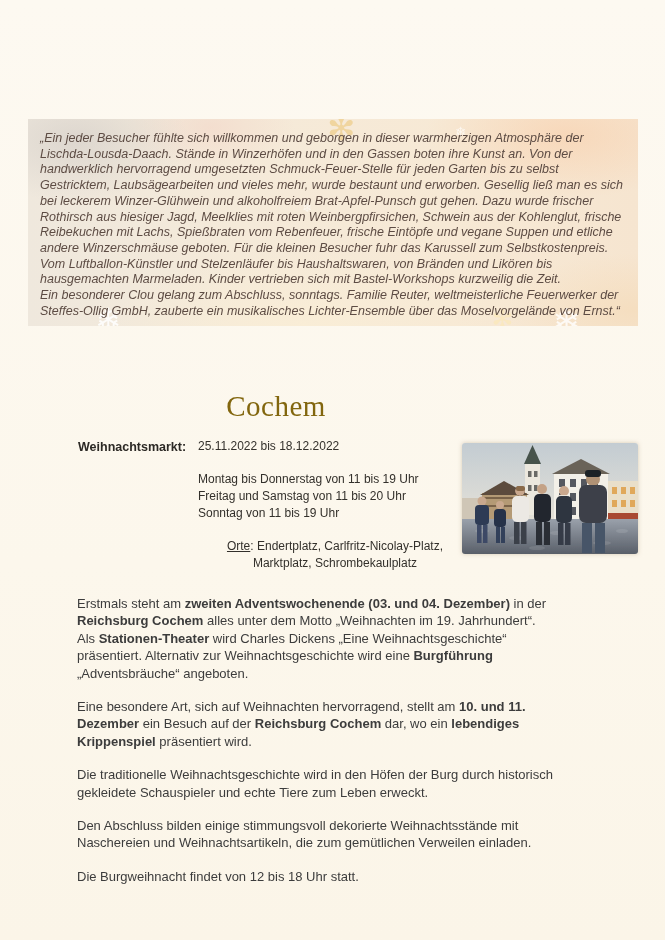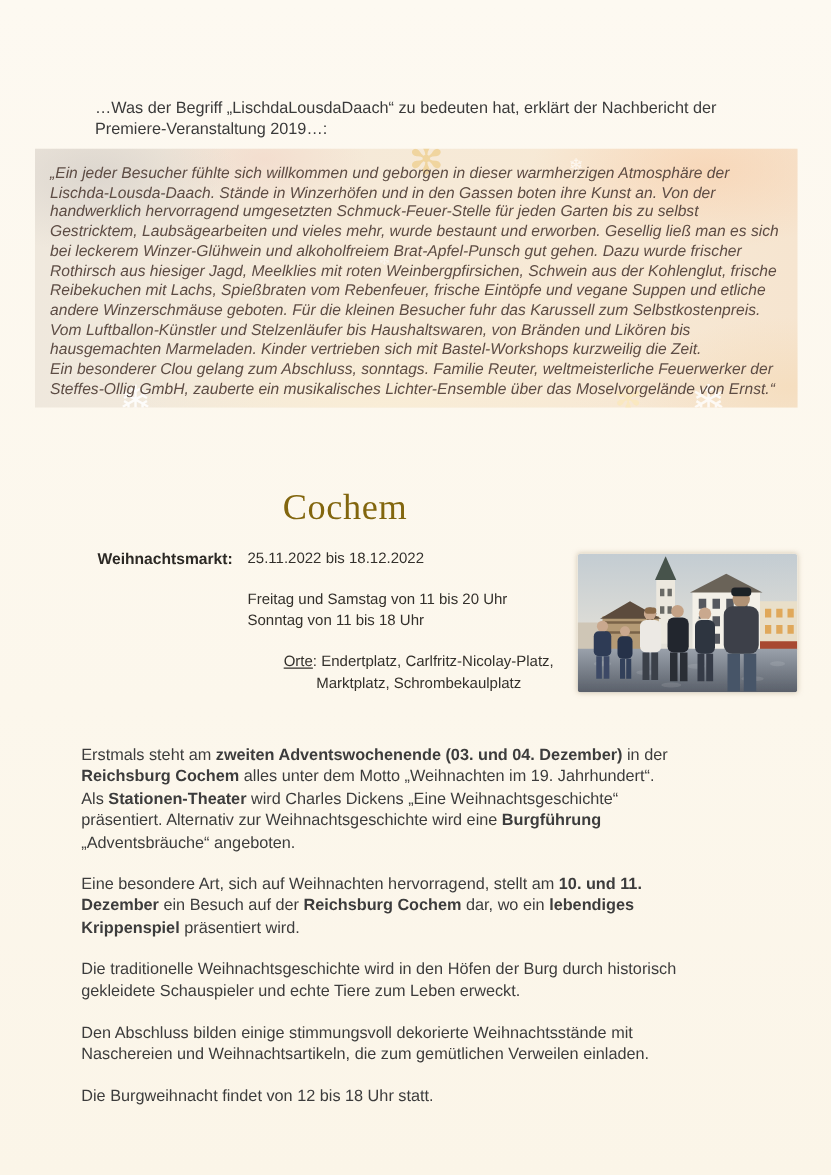--- a/index.html
+++ b/index.html
@@ -66,52 +66,52 @@
 
   
   .photo{
     position:absolute;left:462px;top:5px;width:176px;height:111px;
     border-radius:3px;overflow:hidden;
     box-shadow:0 0 4px rgba(180,160,130,.5);
   }
   .photo svg{display:block;}
 
   
-  .bodytext{position:absolute;left:65px;top:595px;width:478px;}
+  .bodytext{position:absolute;left:77px;top:595px;width:478px;}
   .bodytext p{
     margin:0 0 16px 0;font-size:13px;line-height:17.4px;color:#3c3c3c;
   }
 </style>
 </head>
 <body>
 
 <div class="page">
 
-  <p class="intro">…Was der Begriff „LischdaLousdaDaach“ zu bedeuten hat, erklärt der Nachbericht der Premiere-Veranstaltung 2019…:</p>
 
   <div class="quote">
     <span class="flake sf1">✻</span>
     <span class="flake sf2">❄</span>
     <span class="flake sf3">✻</span>
     <span class="flake sf4">❄</span>
     <span class="flake sf5">❄</span>
     <span class="flake sf6">❄</span>
     <p>„Ein jeder Besucher fühlte sich willkommen und geborgen in dieser warmherzigen Atmosphäre der Lischda-Lousda-Daach. Stände in Winzerhöfen und in den Gassen boten ihre Kunst an. Von der handwerklich hervorragend umgesetzten Schmuck-Feuer-Stelle für jeden Garten bis zu selbst Gestricktem, Laubsägearbeiten und vieles mehr, wurde bestaunt und erworben. Gesellig ließ man es sich bei leckerem Winzer-Glühwein und alkoholfreiem Brat-Apfel-Punsch gut gehen. Dazu wurde frischer Rothirsch aus hiesiger Jagd, Meelklies mit roten Weinbergpfirsichen, Schwein aus der Kohlenglut, frische Reibekuchen mit Lachs, Spießbraten vom Rebenfeuer, frische Eintöpfe und vegane Suppen und etliche andere Winzerschmäuse geboten. Für die kleinen Besucher fuhr das Karussell zum Selbstkostenpreis. Vom Luftballon-Künstler und Stelzenläufer bis Haushaltswaren, von Bränden und Likören bis hausgemachten Marmeladen. Kinder vertrieben sich mit Bastel-Workshops kurzweilig die Zeit.</p>
     <p>Ein besonderer Clou gelang zum Abschluss, sonntags. Familie Reuter, weltmeisterliche Feuerwerker der Steffes-Ollig GmbH, zauberte ein musikalisches Lichter-Ensemble über das Moselvorgelände von Ernst.“</p>
   </div>
 
   <h1 class="heading">Cochem</h1>
 
   <div class="market">
     <div class="market-label"><span>Weihnachtsmarkt</span><span>:</span></div>
 
     <div class="market-content">
       <p class="market-dates">25.11.2022 bis 18.12.2022</p>
+      <p>Montag bis Donnerstag von 11 bis 19 Uhr</p>
       <p>Freitag und Samstag von 11 bis 20 Uhr</p>
-      <p>Sonntag von 11 bis 18 Uhr</p>
+      <p>Sonntag von 11 bis 19 Uhr</p>
       <p class="market-places"><span style="text-decoration: underline;">Orte</span><span>: Endertplatz, Carlfritz-Nicolay-Platz, Marktplatz, Schrombekaulplatz</span></p>
     </div>
 
     <div class="photo">
       <svg width="176" height="111" viewBox="0 0 176 111" xmlns="http://www.w3.org/2000/svg">
         <defs>
           <linearGradient id="sky" x1="0" y1="0" x2="0" y2="1">
             <stop offset="0" stop-color="#c3ccd2"></stop>
               <stop offset="1" stop-color="#e6e2d8"></stop>
           </linearGradient>

